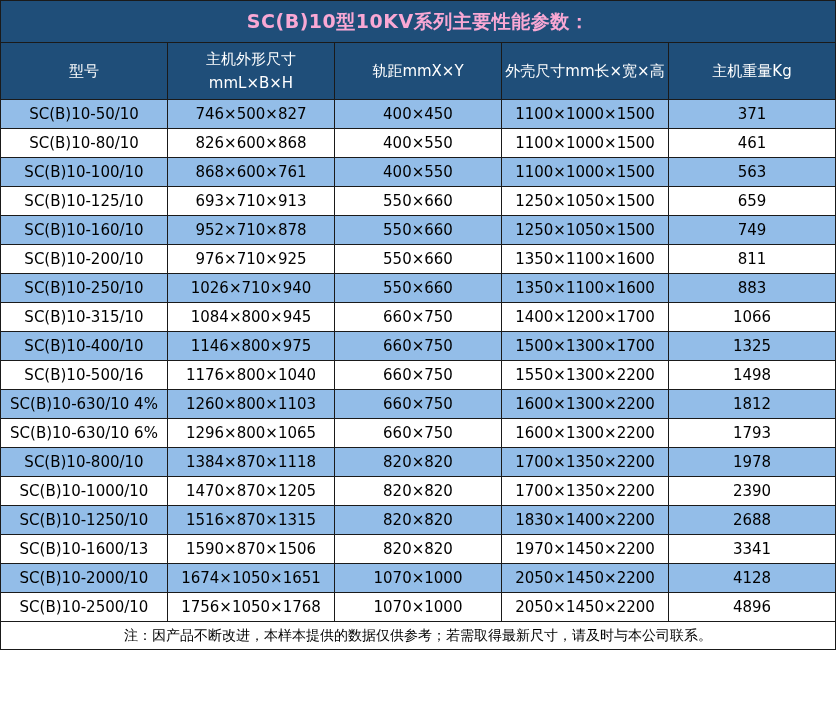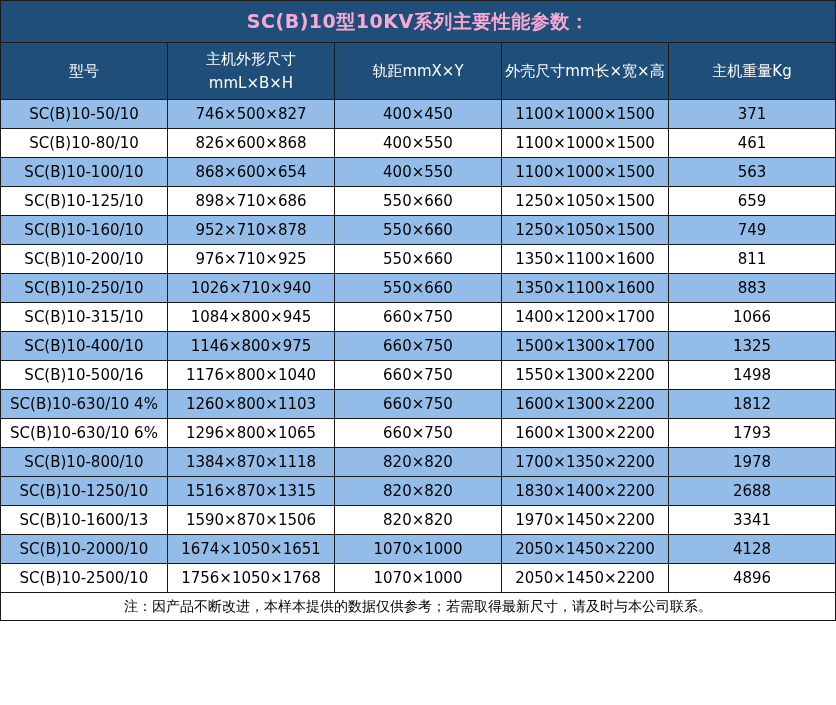--- a/index.html
+++ b/index.html
@@ -94,28 +94,28 @@
         </tr>
         <tr>
           <td class="data-cell">SC(B)10-80/10</td>
           <td class="data-cell">826×600×868</td>
           <td class="data-cell">400×550</td>
           <td class="data-cell">1100×1000×1500</td>
           <td class="data-cell">461</td>
         </tr>
         <tr class="stripe">
           <td class="data-cell">SC(B)10-100/10</td>
-          <td class="data-cell">868×600×654</td>
+          <td class="data-cell">868×600×761</td>
           <td class="data-cell">400×550</td>
           <td class="data-cell">1100×1000×1500</td>
           <td class="data-cell">563</td>
         </tr>
         <tr>
           <td class="data-cell">SC(B)10-125/10</td>
-          <td class="data-cell">898×710×686</td>
+          <td class="data-cell">693×710×913</td>
           <td class="data-cell">550×660</td>
           <td class="data-cell">1250×1050×1500</td>
           <td class="data-cell">659</td>
         </tr>
         <tr class="stripe">
           <td class="data-cell">SC(B)10-160/10</td>
           <td class="data-cell">952×710×878</td>
           <td class="data-cell">550×660</td>
           <td class="data-cell">1250×1050×1500</td>
           <td class="data-cell">749</td>
@@ -168,20 +168,27 @@
           <td class="data-cell">660×750</td>
           <td class="data-cell">1600×1300×2200</td>
           <td class="data-cell">1793</td>
         </tr>
         <tr class="stripe">
           <td class="data-cell">SC(B)10-800/10</td>
           <td class="data-cell">1384×870×1118</td>
           <td class="data-cell">820×820</td>
           <td class="data-cell">1700×1350×2200</td>
           <td class="data-cell">1978</td>
+        </tr>
+        <tr>
+          <td class="data-cell">SC(B)10-1000/10</td>
+          <td class="data-cell">1470×870×1205</td>
+          <td class="data-cell">820×820</td>
+          <td class="data-cell">1700×1350×2200</td>
+          <td class="data-cell">2390</td>
         </tr>
         <tr class="stripe">
           <td class="data-cell">SC(B)10-1250/10</td>
           <td class="data-cell">1516×870×1315</td>
           <td class="data-cell">820×820</td>
           <td class="data-cell">1830×1400×2200</td>
           <td class="data-cell">2688</td>
         </tr>
         <tr>
           <td class="data-cell">SC(B)10-1600/13</td>

